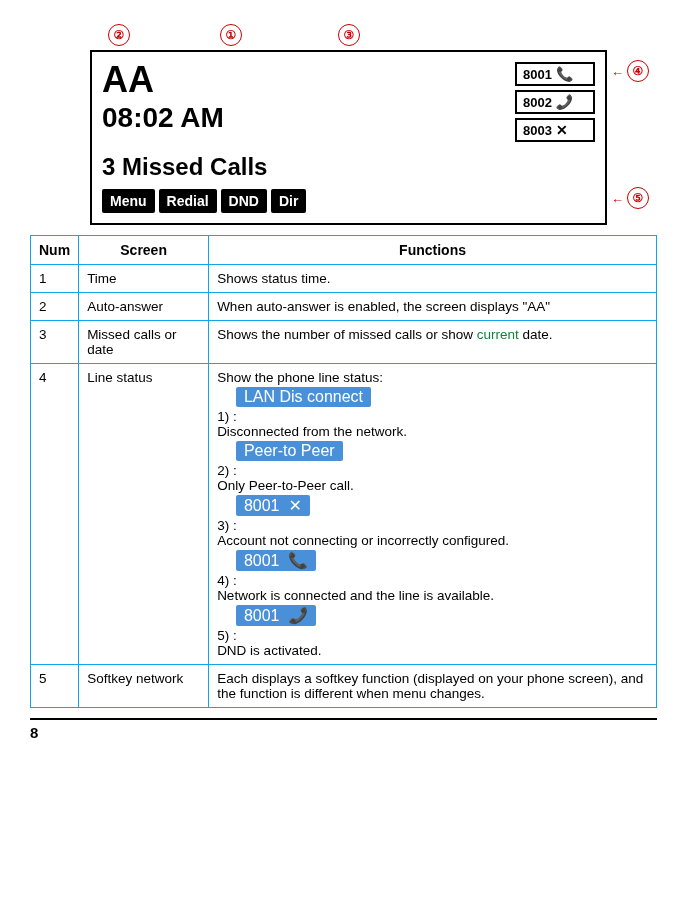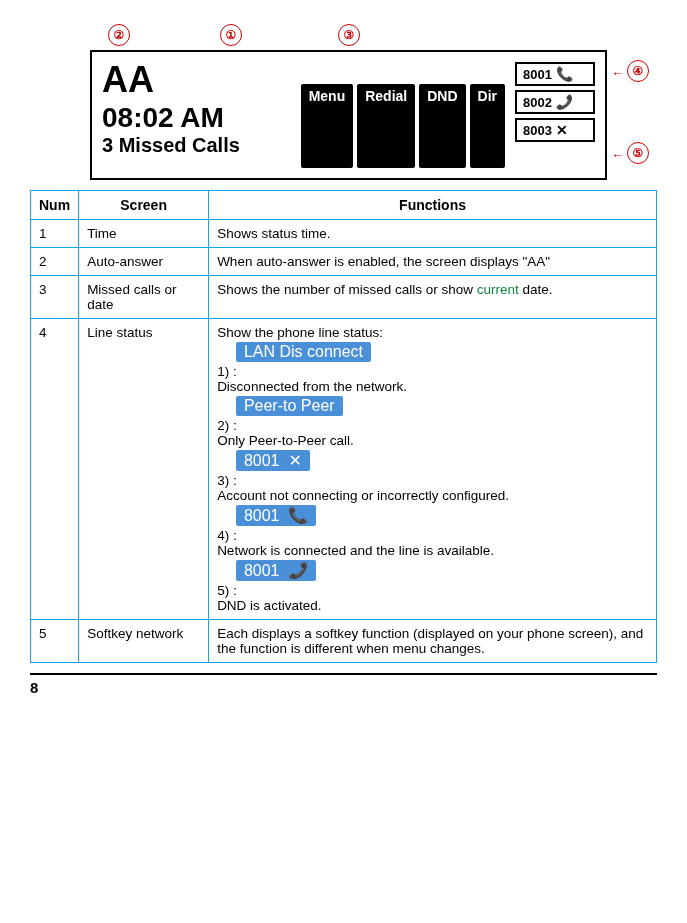--- a/index.html
+++ b/index.html
@@ -36,45 +36,46 @@
       flex-direction: row;
       padding: 10px;
       margin: 0 40px 0 60px;
       min-height: 130px;
       position: relative;
     }
 
     .screen-left {
       flex: 1;
       display: flex;
-      justify-content: space-between;
+      flex-direction: column;
+      justify-content: flex-end;
     }
 
     .screen-aa {
       font-size: 36px;
       font-weight: bold;
       line-height: 1;
     }
 
     .screen-time {
       font-size: 28px;
       font-weight: bold;
       margin-top: 4px;
     }
 
     .screen-missed {
-      font-size: 20px;
-      font-weight: bold;
-      margin-top: 0;
+      font-size: 24px;
+      font-weight: bold;
+      margin-top: 19px;
     }
 
     .screen-buttons {
       display: flex;
       gap: 4px;
-      margin-top: 22px;
+      margin-top: 8px;
     }
 
     .screen-btn {
       background: #000;
       color: #fff;
       font-size: 14px;
       font-weight: bold;
       padding: 4px 8px;
       border-radius: 2px;
     }

